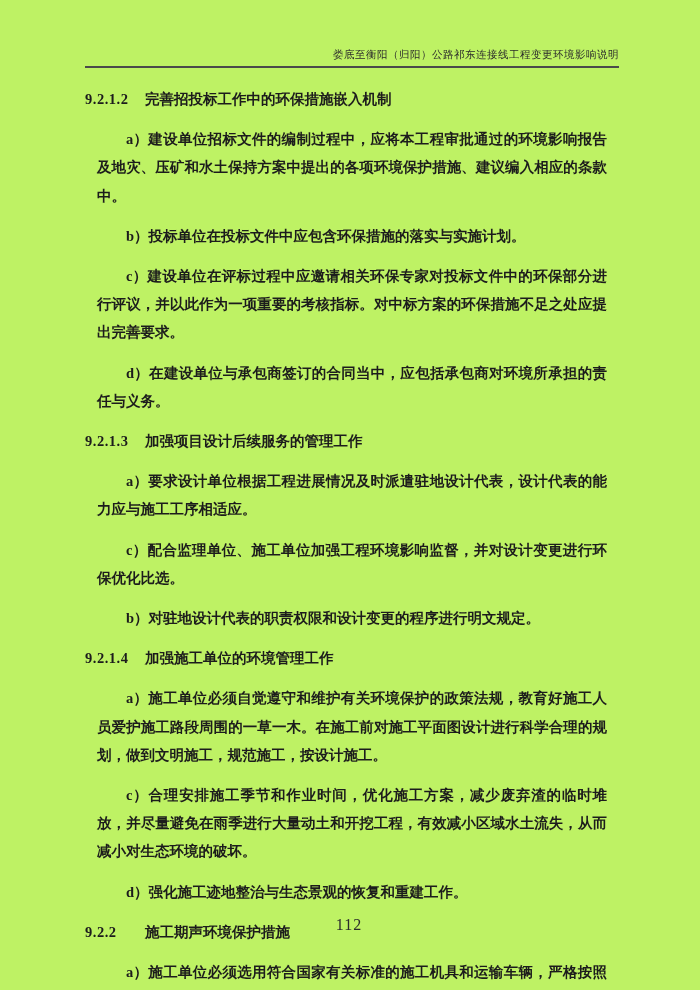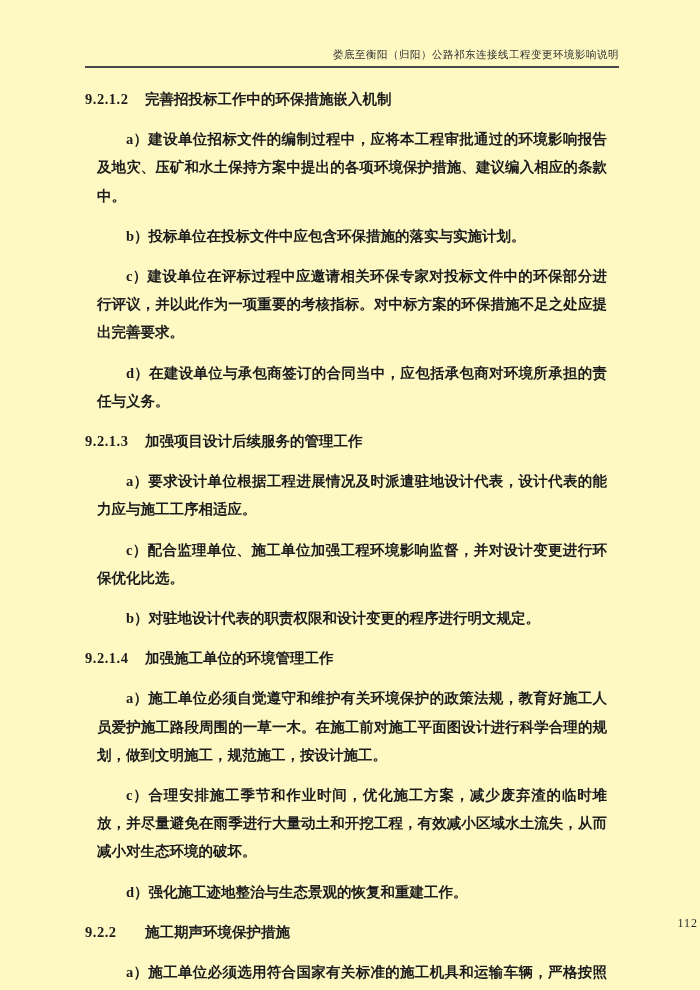--- a/index.html
+++ b/index.html
@@ -4,21 +4,21 @@
 <style>
   html, body {
     margin: 0;
     padding: 0;
     background: #ffffff;
   }
   .page {
     position: relative;
     width: 700px;
     height: 990px;
-    background: #fef9c3;
+    background: #bef264;
     font-family: "Liberation Serif", "DejaVu Serif", serif;
     color: #1c1c1c;
     overflow: hidden;
   }
   .running-header {
     position: absolute;
     left: 85px;
     top: 48px;
     width: 534px;
     text-align: right;
@@ -54,22 +54,22 @@
     text-decoration: underline;
     text-underline-offset: 4px;
     text-decoration-thickness: 1px;
     text-decoration-color: #1c1c1c;
   }
   .page-footer {
     position: absolute;
     left: 0;
     top: 916px;
     width: 698px;
-    text-align: right;
-    font-size: 12px;
+    text-align: center;
+    font-size: 16px;
     color: #2b2b2b;
     letter-spacing: 1px;
   }
 </style>
 </head>
 <body>
 
 <div class="page">
 
   <div class="running-header">娄底至衡阳（归阳）公路祁东连接线工程变更环境影响说明</div>

